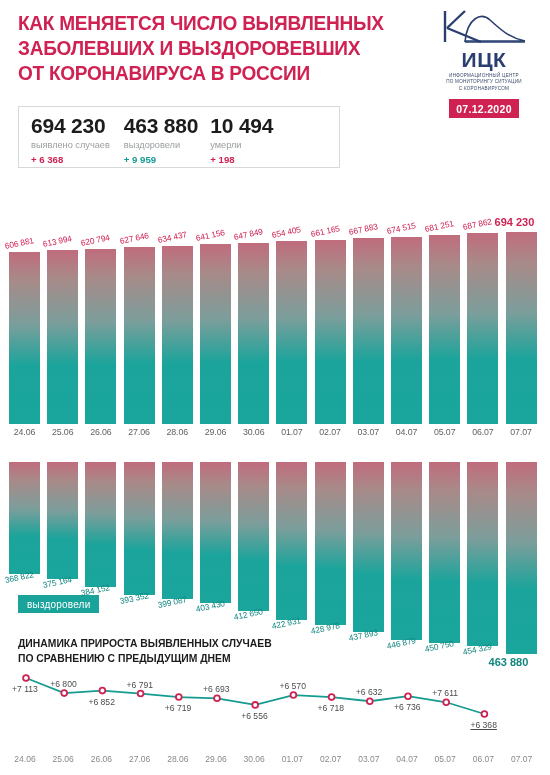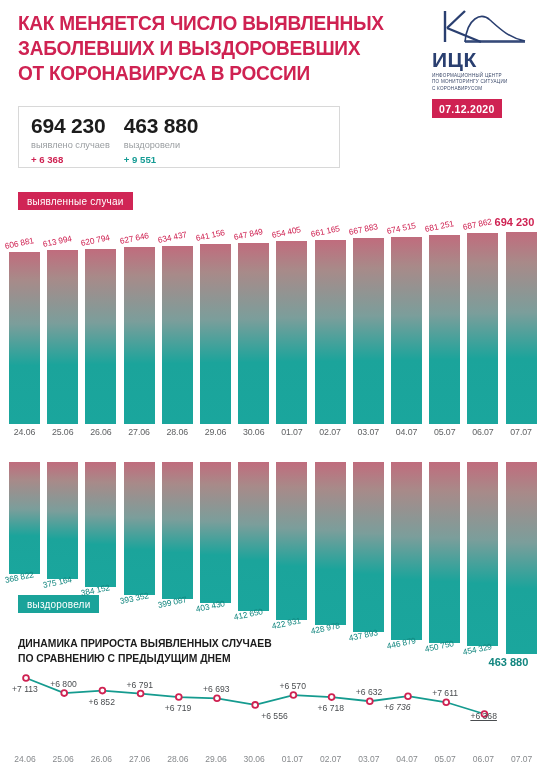--- a/index.html
+++ b/index.html
@@ -19,21 +19,21 @@
     font-weight: 700;
     font-size: 20.5px;
     line-height: 25px;
     letter-spacing: -0.3px;
     text-transform: uppercase;
     transform: scaleX(0.93);
     transform-origin: left top;
   }
   .title-line { display:block; white-space: nowrap; }
 
-  .logo-wrap { position: absolute; right: 14px; top: 8px; width: 104px; text-align: left; }
+  .logo-wrap { position: absolute; right: 14px; top: 8px; width: 104px; text-align: center; }
   .logo-mark { width: 86px; height: 40px; margin: 0 auto; display:block; }
   .logo-abbr {
     font-size: 21px; font-weight: 700; color: #2a3f70; letter-spacing: 0.5px;
     line-height: 22px; margin-top: 1px;
   }
   .logo-sub {
     font-size: 4.6px; color: #3c4a6b; line-height: 6.4px;
     letter-spacing: 0.25px; margin-top: 2px; text-transform: uppercase;
   }
   .date-badge {
@@ -140,26 +140,30 @@
 
   <div class="stats" id="stats-box">
       <div class="stat">
         <div class="stat-num">694 230</div>
         <div class="stat-lbl">выявлено случаев</div>
         <div class="stat-delta delta-pink">+ 6 368</div>
       </div>
       <div class="stat">
         <div class="stat-num">463 880</div>
         <div class="stat-lbl">выздоровели</div>
-        <div class="stat-delta delta-teal">+ 9 551</div>
+        <div class="stat-delta delta-teal">+ 9 959</div>
+      </div>
+      <div class="stat">
+        <div class="stat-num">10 494</div>
+        <div class="stat-lbl">умерли</div>
+        <div class="stat-delta delta-pink">+ 198</div>
       </div>
     </div>
 
   <div class="chart">
-    <div class="badge badge-cases">выявленные случаи</div>
     <div class="badge badge-recov">выздоровели</div>
     <div class="cols" id="cols">
         <div class="col" style="left: 6px;">
           <div class="bar bar-top" style="top: 78px; height: 172px;"></div>
           <div class="vlabel" style="left: 0px; top: 67px;">606 881</div>
           <div class="bar bar-bot" style="top: 288px; height: 112px;"></div>
           <div class="vlabel vlabel-bot" style="left: 0px; top: 401px;">368 822</div>
           <div class="datelbl">24.06</div>
         </div>
         <div class="col" style="left: 44.2px;">
@@ -277,27 +281,27 @@
         <circle cx="446.20000000000005" cy="36.257718120805364" r="2.9" fill="#ffffff" stroke="#cf2252" stroke-width="1.8"></circle>
         <circle cx="484.40000000000003" cy="48" r="2.9" fill="#ffffff" stroke="#cf2252" stroke-width="1.8"></circle>
       </svg>
     <div id="growth-labels">
         <div class="glabel" style="left: 12px; top: 48px;">+7 113</div>
         <div class="glabel" style="left: 50.2px; top: 43.1248px;">+6 800</div>
         <div class="glabel" style="left: 88.4px; top: 60.6121px;">+6 852</div>
         <div class="glabel" style="left: 126.6px; top: 43.5597px;">+6 791</div>
         <div class="glabel" style="left: 164.8px; top: 67.0389px;">+6 719</div>
         <div class="glabel" style="left: 203px; top: 48.2953px;">+6 693</div>
-        <div class="glabel" style="left: 241.2px; top: 74.9154px; margin-left: 20px;">+6 556</div>
+        <div class="glabel" style="left: 241.2px; top: 74.9154px;">+6 556</div>
         <div class="glabel" style="left: 279.4px; top: 45.0577px;">+6 570</div>
         <div class="glabel" style="left: 317.6px; top: 67.0872px;">+6 718</div>
         <div class="glabel" style="left: 355.8px; top: 51.243px;">+6 632</div>
-        <div class="glabel" style="left: 384px; top: 66.2174px; font-style: italic;">+6 736</div>
+        <div class="glabel" style="left: 394px; top: 66.2174px;">+6 736</div>
         <div class="glabel" style="left: 432.2px; top: 52.2577px;">+7 611</div>
-        <div class="glabel" style="left: 470.4px; top: 75px; text-decoration: underline;">+6 368</div>
+        <div class="glabel" style="left: 470.4px; top: 84px; text-decoration: underline;">+6 368</div>
       </div>
     <div id="growth-dates">
         <div class="gdate" style="left: 5px;">24.06</div>
         <div class="gdate" style="left: 43.2px;">25.06</div>
         <div class="gdate" style="left: 81.4px;">26.06</div>
         <div class="gdate" style="left: 119.6px;">27.06</div>
         <div class="gdate" style="left: 157.8px;">28.06</div>
         <div class="gdate" style="left: 196px;">29.06</div>
         <div class="gdate" style="left: 234.2px;">30.06</div>
         <div class="gdate" style="left: 272.4px;">01.07</div>

